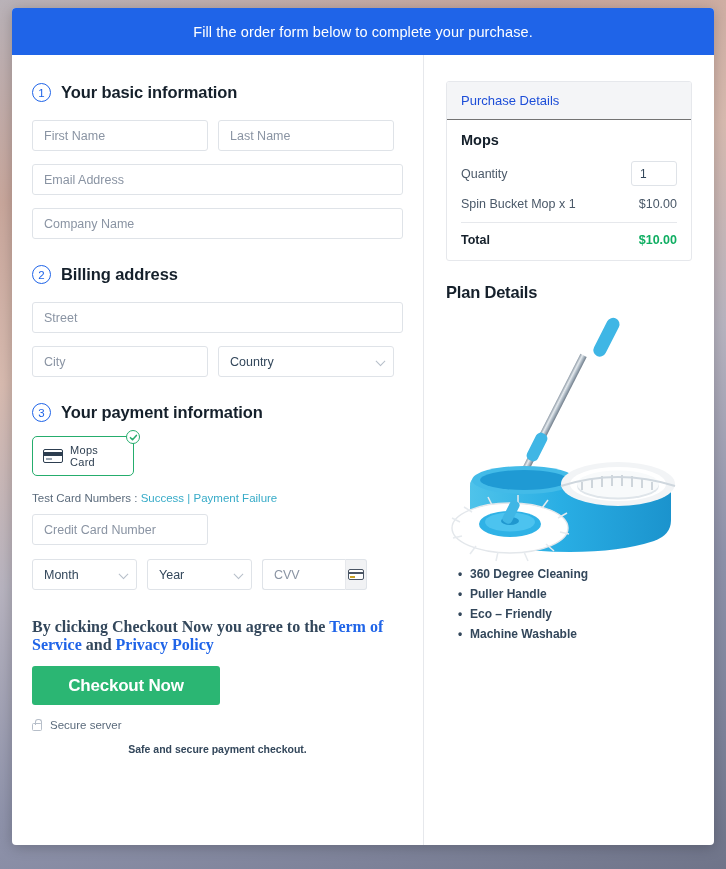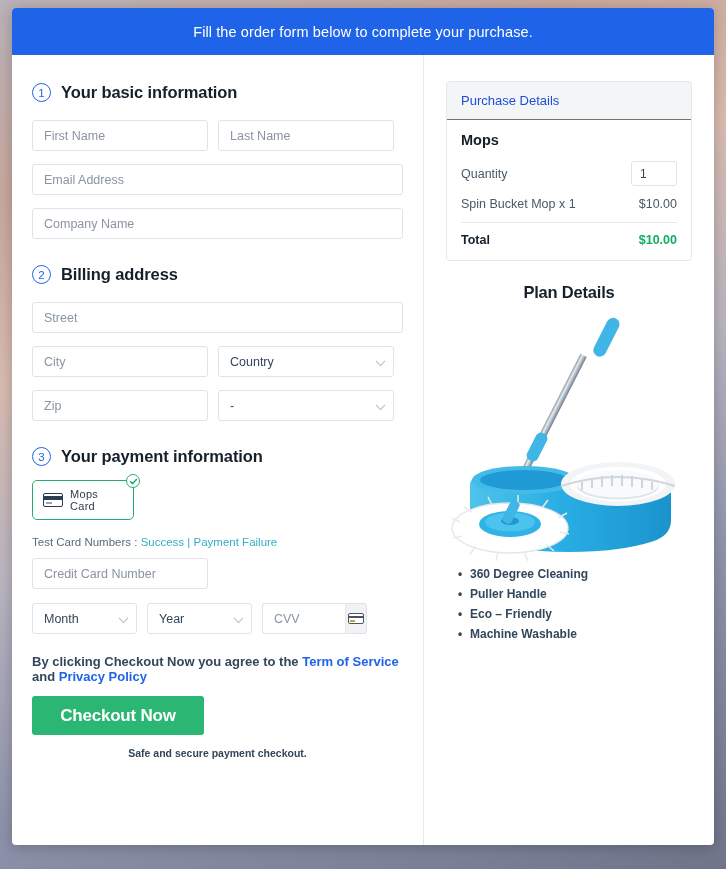--- a/index.html
+++ b/index.html
@@ -172,30 +172,31 @@
   .cc-glyph-sm::before {
     content: ""; position: absolute; left:0; right:0; top:1.5px;
     height: 2.8px; background: #4a5564;
   }
   .cc-glyph-sm::after {
     content: ""; position: absolute; left: 1.5px; bottom: 1.5px;
     width: 5px; height: 1.5px; background: #c9a227;
   }
 
   .terms {
-    margin-top: 20px;
-    font-size: 13px;
+    margin-top: 28px;
+    font-size: 16px;
     color: #33475b;
     font-weight: 600;
+    font-family: Liberation Serif, serif;
   }
   .terms a { color: #1f64e8; text-decoration: none; }
 
   .btn-checkout {
     margin-top: 12px;
-    width: 172px; height: 39px;
+    width: 188px; height: 39px;
     background: #2bb673;
     color: #ffffff;
     border: none; border-radius: 3px;
     font-size: 17px; font-weight: 700;
     letter-spacing: -0.2px;
     font-family: "Liberation Sans", sans-serif;
     cursor: pointer;
   }
 
   .secure {
@@ -257,21 +258,21 @@
   }
   .pb-rule { height: 1px; background: #e6e8ec; margin: 11px 0 10px 0; }
   .pb-total {
     display: flex; justify-content: space-between;
     font-size: 12.5px; font-weight: 700; color: #15202b;
   }
   .pb-total .amt { color: #0fae62; }
 
   .plan-title {
     font-size: 16.5px; font-weight: 700; color: #15202b;
-    margin-bottom: 8px; letter-spacing: -0.2px; text-align: center;
+    margin-bottom: 8px; letter-spacing: -0.2px;
   }
 
   .mop-stage { height: 255px; position: relative; }
 
   .feat-list { list-style: none; padding-left: 24px; margin-top: 2px; }
   .feat-list li {
     font-size: 12px; font-weight: 700; color: #33475b;
     margin-bottom: 6px; position: relative;
   }
   .feat-list li::before {
@@ -314,27 +315,20 @@
         <span class="step-title">Billing address</span>
       </div>
 
       <div class="row">
         <input class="fld full" placeholder="Street" style="">
       </div>
       <div class="row">
         <input class="fld half" placeholder="City" style="">
         <div class="sel-wrap">
           <input class="fld" readonly="" value="Country" style="">
-          <span class="chev"></span>
-        </div>
-      </div>
-      <div class="row">
-        <input class="fld half" placeholder="Zip" style="">
-        <div class="sel-wrap">
-          <input class="fld" readonly="" value="-" style="">
           <span class="chev"></span>
         </div>
       </div>
 
       
       <div class="step-head sec3">
         <span class="step-num">3</span>
         <span class="step-title">Your payment information</span>
       </div>
 
@@ -378,20 +372,24 @@
 
       <div class="terms">
         <span>By clicking Checkout Now you agree to the</span>
         <a href="#">Term of Service</a>
         <span>and</span>
         <a href="#">Privacy Policy</a>
       </div>
 
       <button class="btn-checkout">Checkout Now</button>
 
+      <div class="secure">
+        <span class="lock"></span>
+        <span>Secure server</span>
+      </div>
 
       <div class="safe-note">Safe and secure payment checkout.</div>
     </div>
 
     <div class="col-right">
 
       <div class="purchase-box">
         <div class="pb-head">Purchase Details</div>
         <div class="pb-body">
           <div class="pb-prod">Mops</div>

